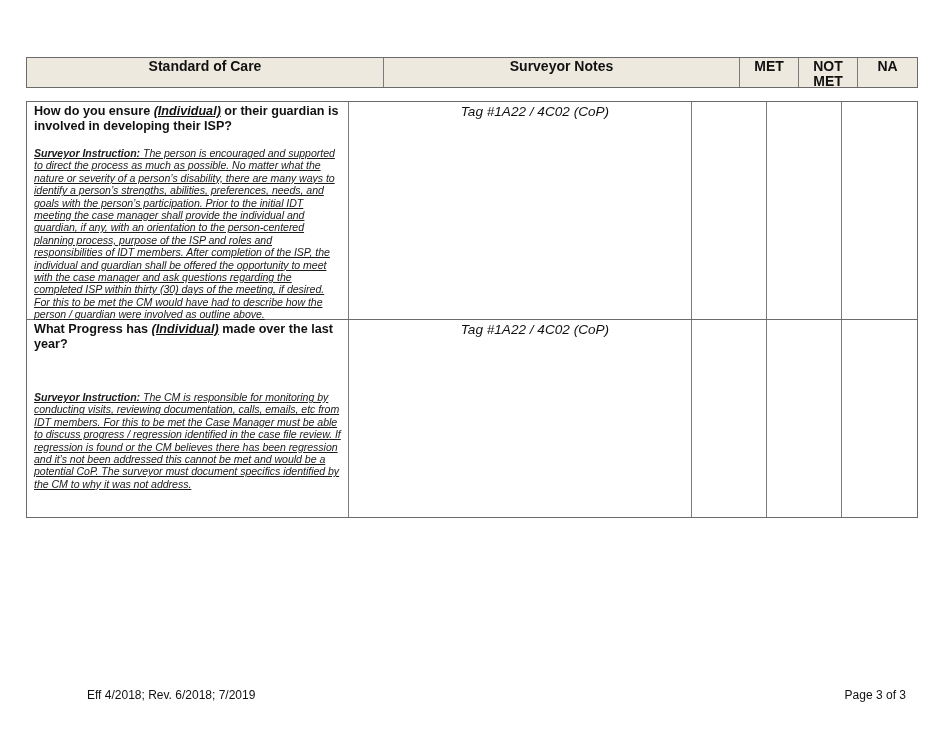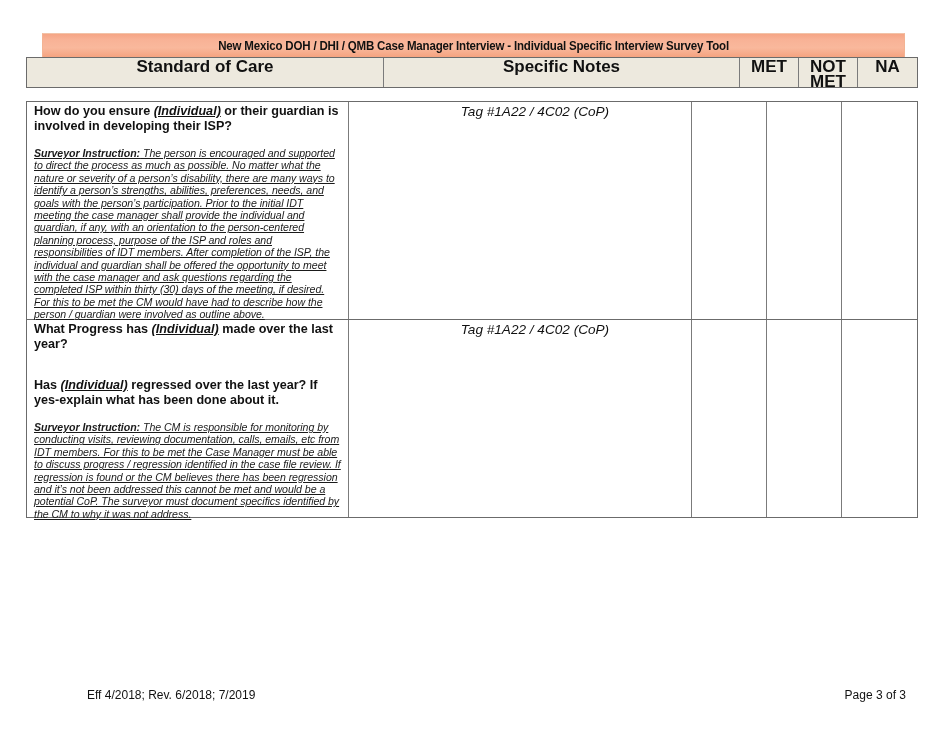--- a/index.html
+++ b/index.html
@@ -48,21 +48,21 @@
       top: 57px;
       width: 892px;
       height: 31px;
       background: #ede9de;
       border: 1px solid #6b6b6b;
       display: flex;
     }
     .hcell {
       height: 100%;
       border-right: 1px solid #7b7b7b;
-      font-size: 17px;
+      font-size: 14px;
       font-weight: bold;
       text-align: center;
       padding-top: 1px;
       line-height: 15px;
       color: #111;
     }
     .hcell:last-child { border-right: none; }
     .w-std { width: 357px; }
     .w-notes { width: 356px; }
     .w-met { width: 59px; }
@@ -147,27 +147,24 @@
       font-size: 12px;
       color: #111;
       padding-left: 28px;
     }
   </style>
 </head>
 <body>
 
 <div class="page">
 
-  <div class="title-band">
-    <span class="title-text">New Mexico DOH / DHI / QMB Case Manager Interview - Individual Specific Interview Survey Tool</span>
-  </div>
 
   <div class="header-row">
     <div class="hcell w-std">Standard of Care</div>
-    <div class="hcell w-notes">Specific Notes</div>
+    <div class="hcell w-notes">Surveyor Notes</div>
     <div class="hcell w-met">MET</div>
     <div class="hcell w-notmet">
       <div>NOT</div>
       <div>MET</div>
     </div>
     <div class="hcell w-na">NA</div>
   </div>
 
   <div class="body-table">
 
@@ -182,21 +179,20 @@
       </div>
       <div class="cell w-met"></div>
       <div class="cell w-notmet"></div>
       <div class="cell w-na"></div>
     </div>
 
     <div class="row row-2">
       <div class="cell w-std std-cell">
         <div class="question"><span>What Progress has </span><span class="indiv">(Individual)</span><span> made over the last year?</span></div>
         <div class="gap-26"></div>
-        <div class="question"><span>Has </span><span class="indiv">(Individual)</span><span> regressed over the last year?   If yes-explain what has been done about it.</span></div>
         <div class="gap-13"></div>
         <div class="instruction"><span class="label">Surveyor Instruction:</span><span>  The CM is responsible for monitoring by conducting visits, reviewing documentation, calls, emails, etc from IDT members.   For this to be met the Case Manager must be able to discuss progress / regression identified in the case file review.  If regression is found or the CM believes there has been regression and it’s not been addressed this cannot be met and would be a potential CoP.  The surveyor must document specifics identified by the CM to why it was not address.</span></div>
       </div>
       <div class="cell w-notes notes-cell">
         <div class="tag">Tag #1A22 / 4C02 (CoP)</div>
       </div>
       <div class="cell w-met"></div>
       <div class="cell w-notmet"></div>
       <div class="cell w-na"></div>
     </div>

